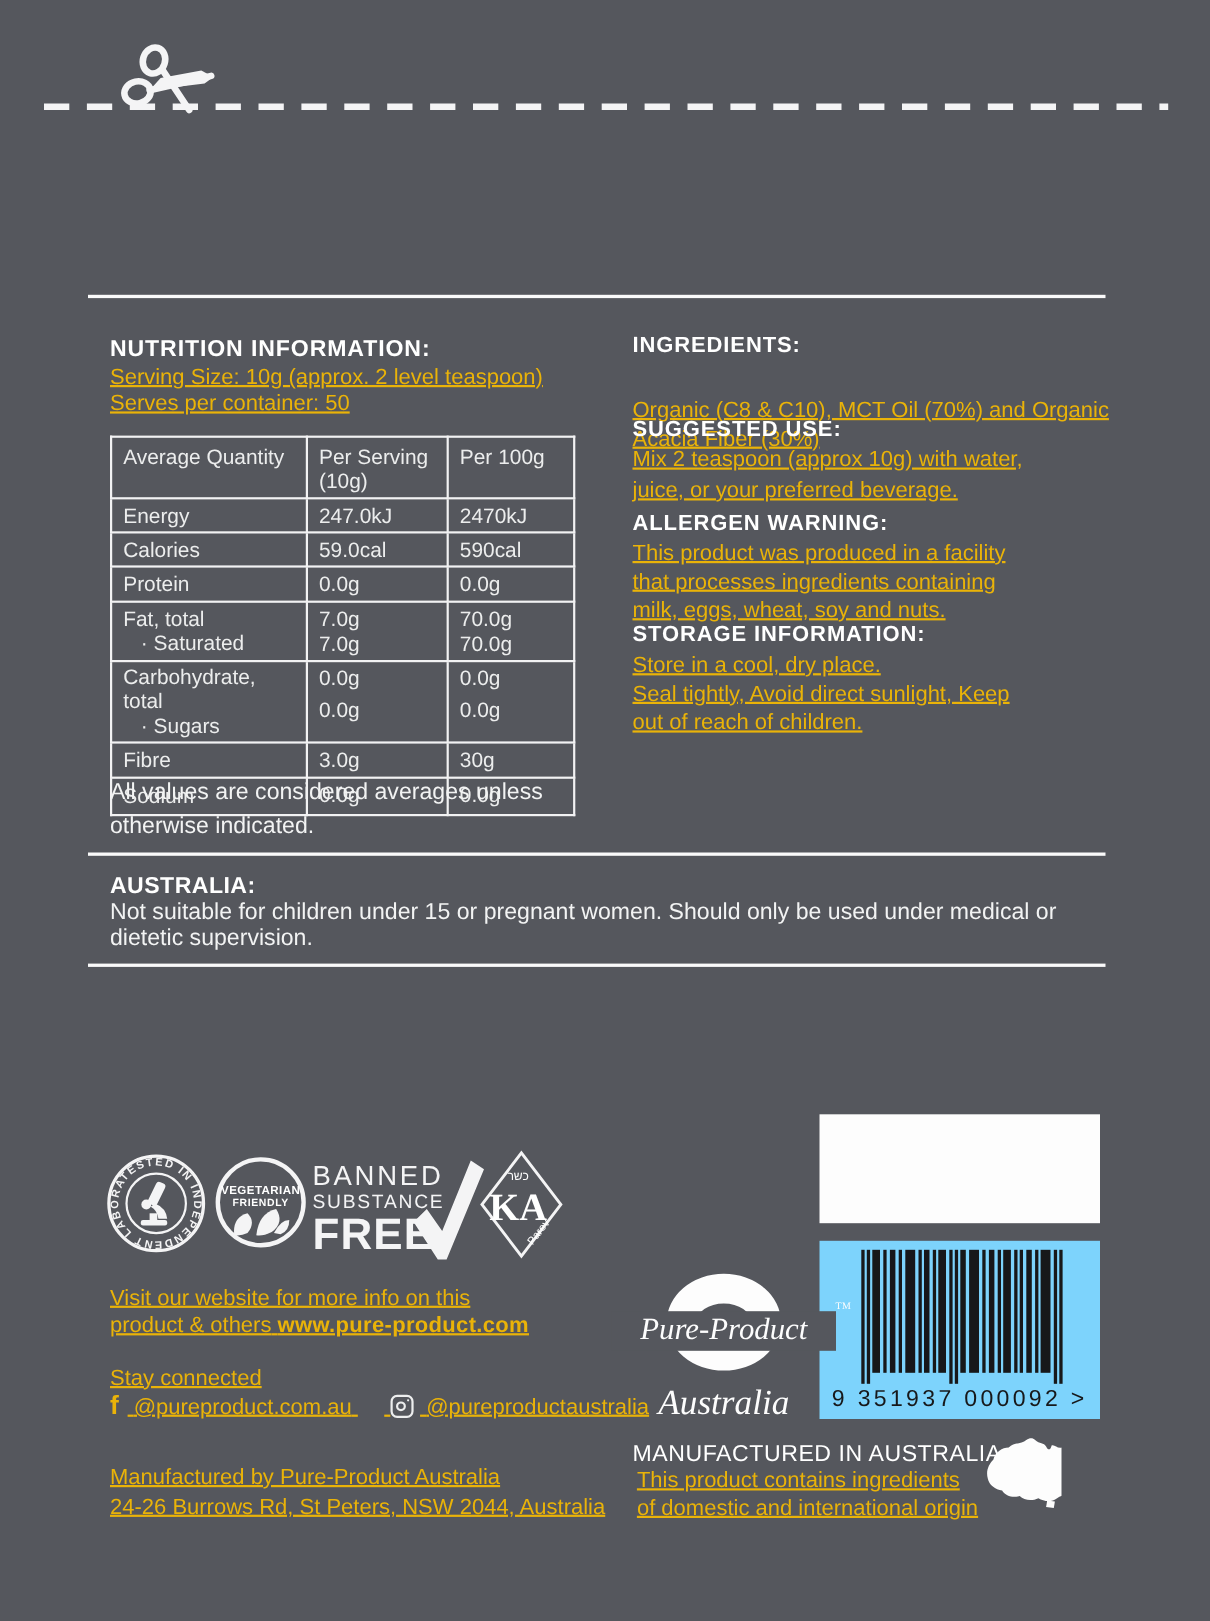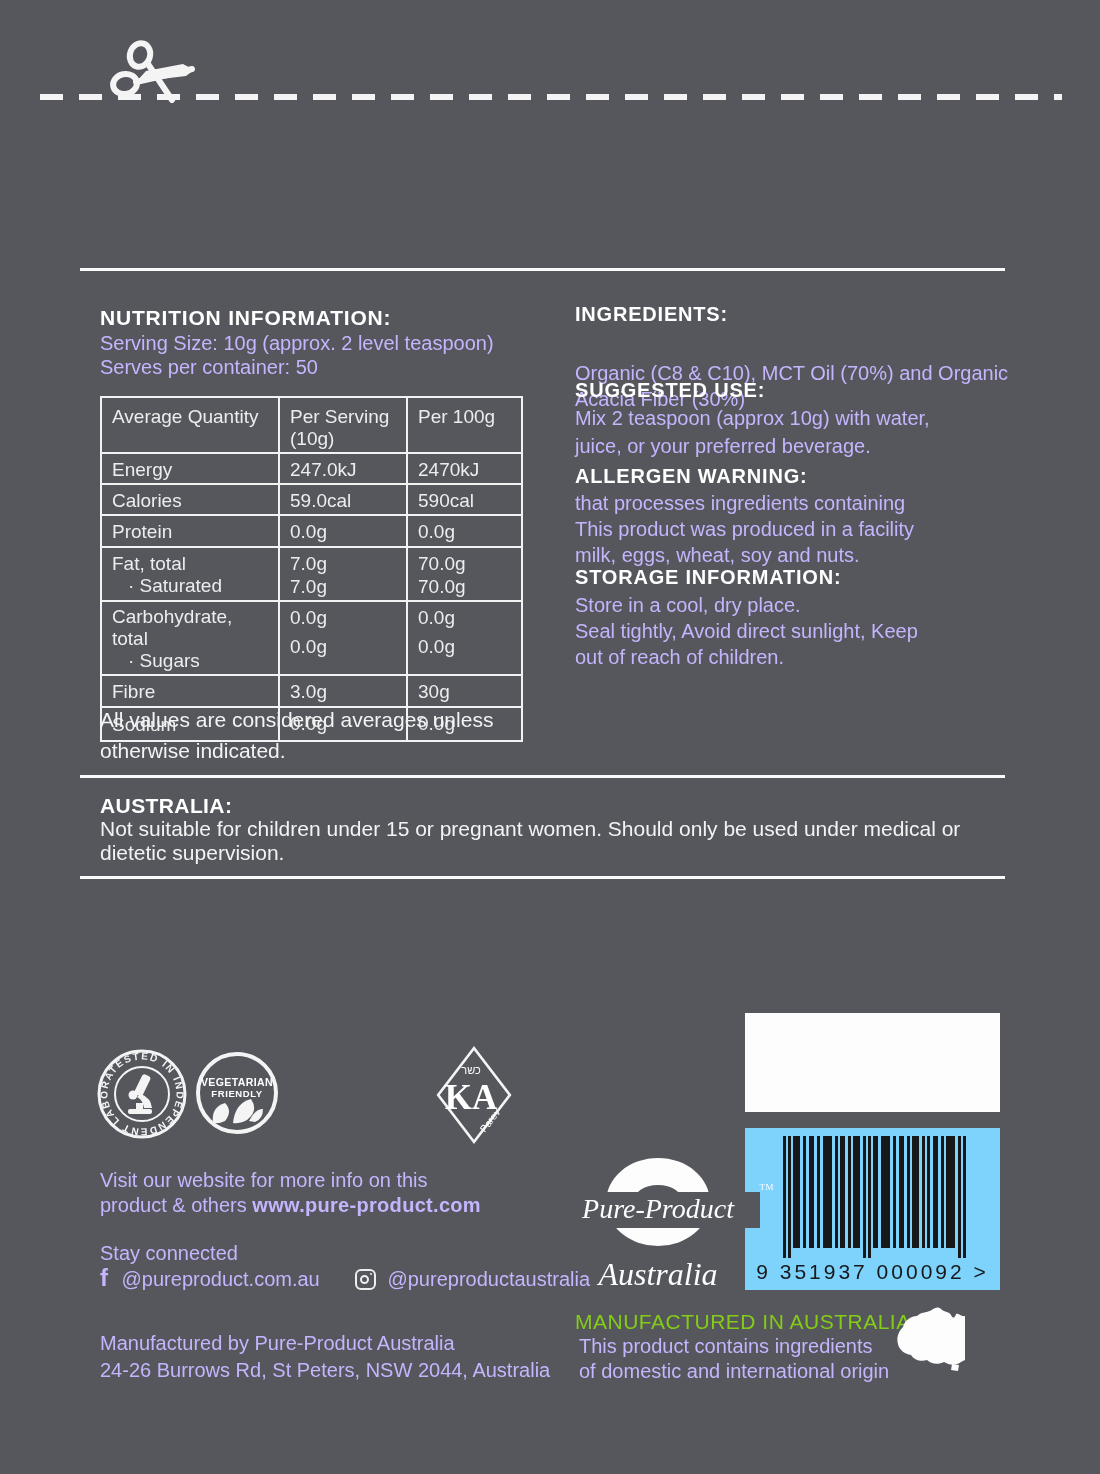--- a/index.html
+++ b/index.html
@@ -6,21 +6,21 @@
   .label {
     position:relative; width:1100px; height:1474px;
     background:#55575d; color:#fff;
     font-family:"Liberation Sans", sans-serif;
     overflow:hidden;
   }
   .abs { position:absolute; }
 
   
   .h  { font-weight:700; letter-spacing:0.8px; font-size:20px; color:#ffffff; }
-  .t  { font-size:20px; color:#c4b5fd; }
+  .t  { font-size:20px; color:#eab308;text-decoration:underline; }
   .line { line-height:26px; }
 
   
   .divider { position:absolute; left:80px; width:925px; height:3px; background:#fafafa; }
 
   
   table.nut { border-collapse:collapse; }
   table.nut th, table.nut td {
     border:2px solid #f2f2f3; padding:4px 10px 2px 10px;
     font-size:19px; font-weight:400; color:#eceded; text-align:left;
@@ -186,22 +186,22 @@
   </div>
 
   <div class="abs h" style="left:575px; top:379px;">SUGGESTED USE:</div>
   <div class="abs t" style="left:575px; top:404px;">
     <div style="line-height:28px;">Mix 2 teaspoon (approx 10g) with water,</div>
     <div style="line-height:28px;">juice, or your preferred beverage.</div>
   </div>
 
   <div class="abs h" style="left:575px; top:465px;">ALLERGEN WARNING:</div>
   <div class="abs t" style="left:575px; top:490px;">
+    <div class="line">This product was produced in a facility</div>
     <div class="line">that processes ingredients containing</div>
-    <div class="line">This product was produced in a facility</div>
     <div class="line">milk, eggs, wheat, soy and nuts.</div>
   </div>
 
   <div class="abs h" style="left:575px; top:566px;">STORAGE INFORMATION:</div>
   <div class="abs t" style="left:575px; top:592px;">
     <div class="line">Store in a cool, dry place.</div>
     <div class="line">Seal tightly, Avoid direct sunlight, Keep</div>
     <div class="line">out of reach of children.</div>
   </div>
 
@@ -236,20 +236,28 @@
   <div class="veg-badge" style="left:196px; top:1052px;">
     <div class="veg-l1">VEGETARIAN</div>
     <div class="veg-l2">FRIENDLY</div>
     <svg width="56" height="28" style="margin-top:-2px;">
       <path d="M4,26 Q2,10 16,6 Q24,14 16,24 Q10,27 4,26 Z" fill="#f4f4f5"></path>
       <path d="M24,26 Q26,6 42,2 Q50,14 38,23 Q30,27 24,26 Z" fill="#f4f4f5"></path>
       <path d="M40,24 Q46,12 54,12 Q54,22 46,25 Z" fill="#f4f4f5"></path>
     </svg>
   </div>
 
+  <div class="banned" style="left:284px; top:1057px;">
+    <div class="banned-l1">BANNED</div>
+    <div class="banned-l2">SUBSTANCE</div>
+    <div class="banned-l3">FREE</div>
+    <svg class="abs" style="left:88px; top:-8px;" width="70" height="100">
+      <path d="M4,62 L16,50 L30,70 L56,6 L68,14 L34,96 L26,96 Z" fill="#f4f4f5"></path>
+    </svg>
+  </div>
 
   <div class="ka" style="left:426px; top:1048px;">
     <div class="ka-diamond"></div>
     <div class="ka-heb">כשר</div>
     <div class="ka-init">KA</div>
     <div class="ka-parev">Parev</div>
   </div>
 
   <div class="white-box"></div>
   <div class="barcode-box">
@@ -313,21 +321,21 @@
     </div>
     <div class="logo-region">Australia</div>
   </div>
 
   <div class="abs t" style="left:100px; top:1330px; line-height:27px;">
     <div>Manufactured by Pure-Product Australia</div>
     <div>24-26 Burrows Rd, St Peters, NSW 2044, Australia</div>
   </div>
 
   <div class="abs" style="left:575px; top:1310px;">
-    <div style="font-size:21px; letter-spacing:0.5px; color:#84cc16;">MANUFACTURED IN AUSTRALIA</div>
+    <div style="font-size:21px; letter-spacing:0.5px; color:#ffffff;">MANUFACTURED IN AUSTRALIA</div>
     <div class="t" style="line-height:25px; padding-left:4px;">
       <div>This product contains ingredients</div>
       <div>of domestic and international origin</div>
     </div>
   </div>
   <svg class="abs" style="left:895px; top:1306px;" width="70" height="66">
     <path d="M46,3 C50,7 54,5 56,9 C58,13 60,12 61,8 C64,7 66,11 70,10 C74,13 76,17 79,19 C83,23 84,29 82,34 C85,38 84,44 81,48 C77,53 70,53 66,56 C61,60 54,59 49,56 C43,59 36,58 32,54 C26,56 19,54 16,49 C10,48 4,44 3,38 C1,31 4,25 8,21 C10,14 16,10 22,10 C27,5 34,7 38,3 C41,1 44,1 46,3 Z" fill="#fdfdfd"></path>
     <path d="M57,58 l7,1 l-1,6 l-7,-1 z" fill="#fdfdfd"></path>
   </svg>
 

